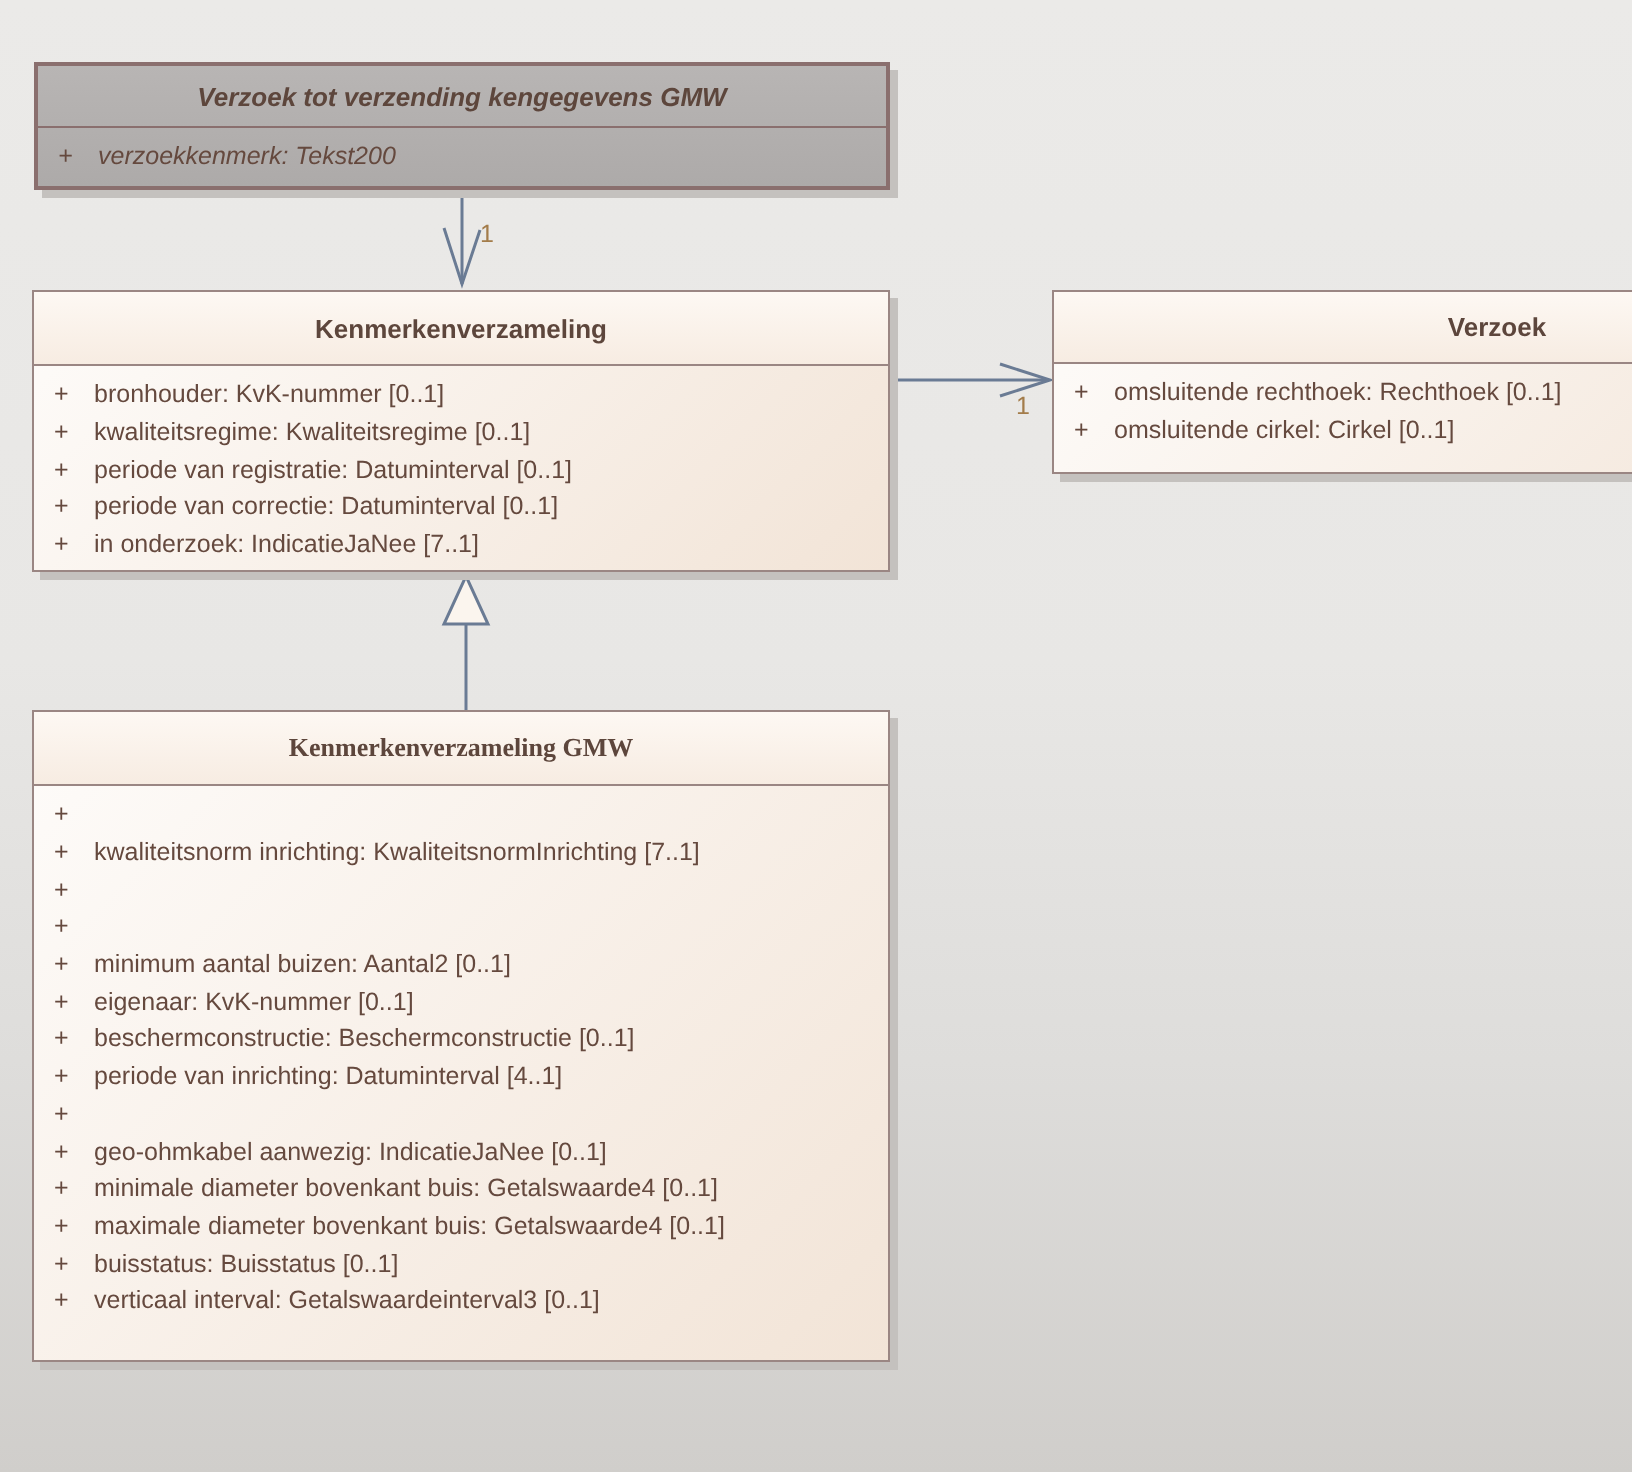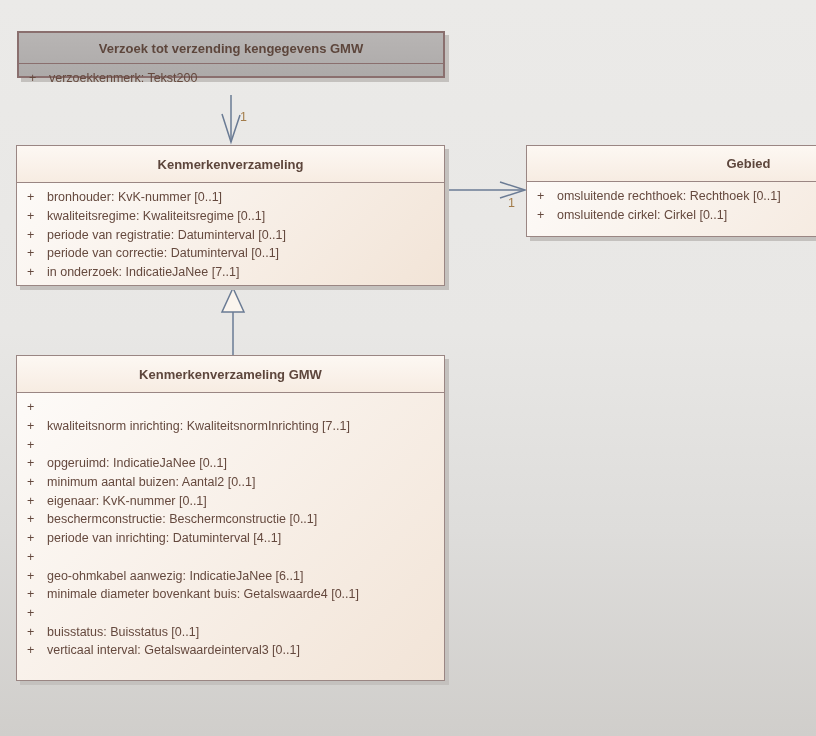--- a/index.html
+++ b/index.html
@@ -93,21 +93,21 @@
     </g>
     <g>
       <line x1="445" y1="190" x2="523" y2="190"></line>
       <polyline points="500,182 525,190 500,198"></polyline>
     </g>
   </svg>
 
   <span class="mult-label" style="left:240px;top:110px;">1</span>
   <span class="mult-label" style="left:508px;top:196px;">1</span>
 
-  <div class="uml-class gray" style="left:17px;top:31px;width:428px;height:47px;">
+  <div class="uml-class gray" style="left:17px;top:31px;width:428px;height:64px;font-style:italic;">
     <div class="cls-header" style="height:31px;">
       <span>Verzoek tot verzending kengegevens GMW</span>
     </div>
     <div class="cls-body">
 
         <div class="attr-row">
           <span class="vis">+</span>
           <span>verzoekkenmerk: Tekst200</span>
         </div>
       </div>
@@ -141,58 +141,57 @@
 
         <div class="attr-row">
           <span class="vis">+</span>
           <span>in onderzoek: IndicatieJaNee [7..1]</span>
         </div>
       </div>
   </div>
 
   <div class="uml-class light" style="left:526px;top:145px;width:445px;height:92px;">
     <div class="cls-header" style="height:36px;">
-      <span>Gebied</span>
+      <span>Verzoek</span>
     </div>
     <div class="cls-body">
 
         <div class="attr-row">
           <span class="vis">+</span>
           <span>omsluitende rechthoek: Rechthoek [0..1]</span>
         </div>
 
         <div class="attr-row">
           <span class="vis">+</span>
           <span>omsluitende cirkel: Cirkel [0..1]</span>
         </div>
       </div>
   </div>
 
   <div class="uml-class light" style="left:16px;top:355px;width:429px;height:326px;">
-    <div class="cls-header" style="height:37px;">
+    <div class="cls-header" style="height:37px;font-family:Liberation Serif, serif;">
       <span>Kenmerkenverzameling GMW</span>
     </div>
     <div class="cls-body">
 
         <div class="attr-row">
           <span class="vis">+</span>
         </div>
 
         <div class="attr-row">
           <span class="vis">+</span>
           <span>kwaliteitsnorm inrichting: KwaliteitsnormInrichting [7..1]</span>
         </div>
 
         <div class="attr-row">
           <span class="vis">+</span>
         </div>
 
         <div class="attr-row">
           <span class="vis">+</span>
-          <span>opgeruimd: IndicatieJaNee [0..1]</span>
         </div>
 
         <div class="attr-row">
           <span class="vis">+</span>
           <span>minimum aantal buizen: Aantal2 [0..1]</span>
         </div>
 
         <div class="attr-row">
           <span class="vis">+</span>
           <span>eigenaar: KvK-nummer [0..1]</span>
@@ -207,30 +206,31 @@
           <span class="vis">+</span>
           <span>periode van inrichting: Datuminterval [4..1]</span>
         </div>
 
         <div class="attr-row">
           <span class="vis">+</span>
         </div>
 
         <div class="attr-row">
           <span class="vis">+</span>
-          <span>geo-ohmkabel aanwezig: IndicatieJaNee [6..1]</span>
+          <span>geo-ohmkabel aanwezig: IndicatieJaNee [0..1]</span>
         </div>
 
         <div class="attr-row">
           <span class="vis">+</span>
           <span>minimale diameter bovenkant buis: Getalswaarde4 [0..1]</span>
         </div>
 
         <div class="attr-row">
           <span class="vis">+</span>
+          <span>maximale diameter bovenkant buis: Getalswaarde4 [0..1]</span>
         </div>
 
         <div class="attr-row">
           <span class="vis">+</span>
           <span>buisstatus: Buisstatus [0..1]</span>
         </div>
 
         <div class="attr-row">
           <span class="vis">+</span>
           <span>verticaal interval: Getalswaardeinterval3 [0..1]</span>

